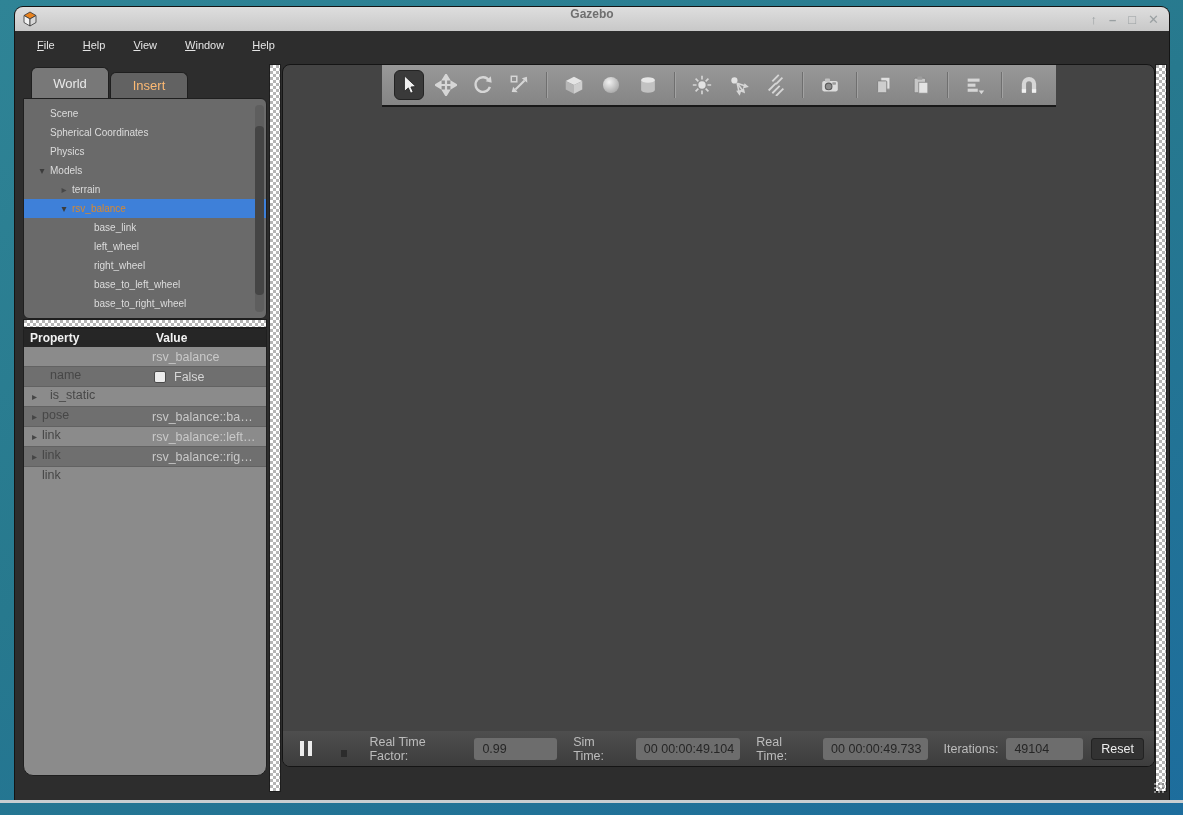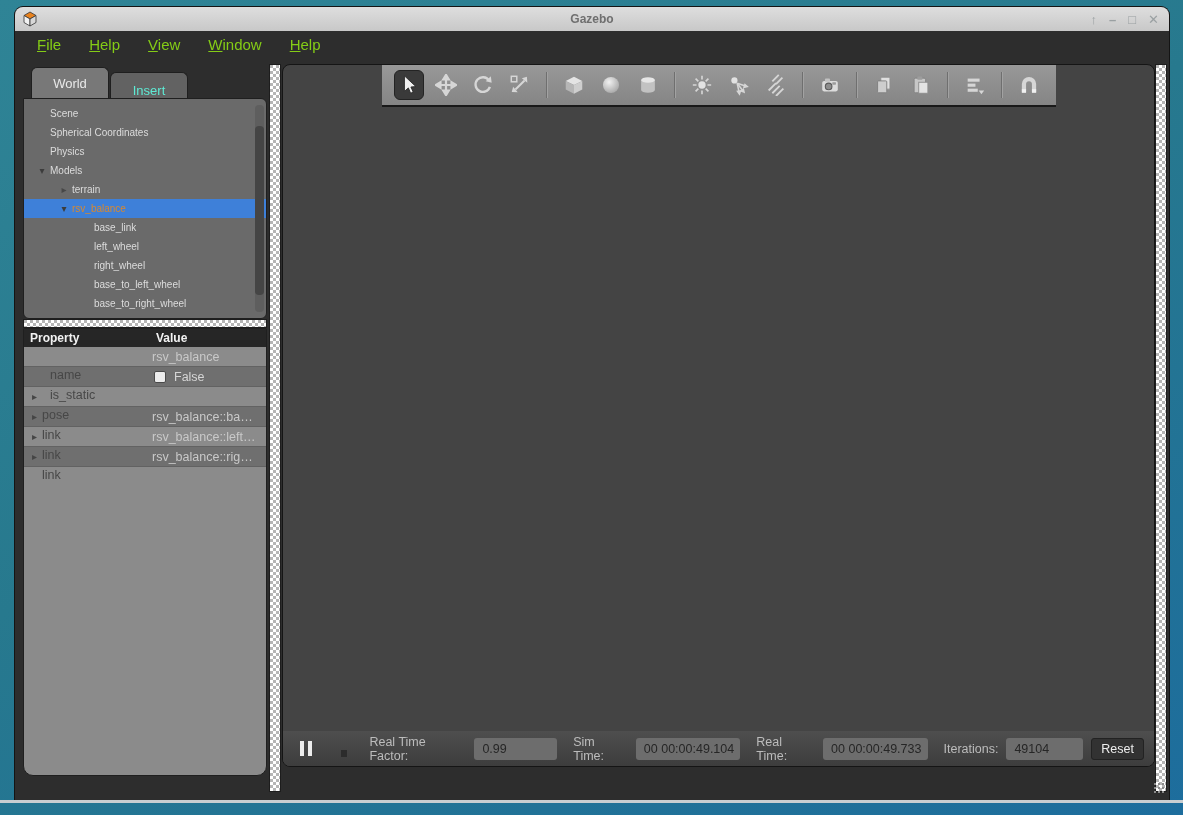--- a/index.html
+++ b/index.html
@@ -5,37 +5,37 @@
   html,body{margin:0;padding:0;width:1183px;height:815px;overflow:hidden;
     font-family:"Liberation Sans","DejaVu Sans",sans-serif;
     background:linear-gradient(155deg,#2f8496 0%,#27798e 45%,#1d6d9d 100%);}
   *{box-sizing:border-box;}
 
   
   .window{position:absolute;left:14px;top:6px;width:1156px;height:794px;
     background:#2d2d2d;border:1px solid #141414;border-bottom:none;
     border-radius:9px 9px 0 0;}
   .titlebar{height:24px;background:linear-gradient(#dedede,#c8c8c8);
-    border-radius:8px 8px 0 0;position:relative;display:flex;align-items:center;}
+    border-radius:8px 8px 0 0;position:relative;display:flex;}
   .titlebar .logo{position:absolute;left:7px;top:4px;width:16px;height:16px;}
   .title-text{width:100%;text-align:center;font-size:12px;font-weight:bold;color:#6f6f6f;}
   .win-controls{position:absolute;right:10px;top:0;height:24px;display:flex;gap:12px;align-items:center;}
   .win-btn{color:#9aa0a2;font-size:13px;line-height:1;cursor:default;font-weight:bold;}
 
   .menubar{height:27px;background:#2d2d2d;display:flex;align-items:center;padding-left:12px;}
-  .menu-item{color:#84cc16;font-size:15px;padding:4px 10px;margin-right:8px;}
+  .menu-item{color:#e5e5e5;font-size:11px;padding:4px 10px;margin-right:8px;}
   .menu-item::first-letter{text-decoration:underline;}
 
   
   .left-col{position:absolute;left:8px;top:60px;width:244px;height:709px;display:flex;flex-direction:column;}
   .tabs{height:31px;display:flex;align-items:flex-end;padding-left:8px;}
   .tab{border:1px solid #1f1f1f;border-bottom:none;border-radius:6px 6px 0 0;
     font-size:13px;display:flex;align-items:center;justify-content:center;}
   .tab.active{width:78px;height:31px;background:#787878;color:#e9e9e9;z-index:2;}
-  .tab.inactive{width:78px;height:26px;background:#626262;color:#5eead4;margin-left:1px;align-items:flex-end;}
+  .tab.inactive{width:78px;height:26px;background:#626262;color:#fdba74;margin-left:1px;}
   .tree-panel{height:221px;background:#6a6a6a;border:1px solid #1f1f1f;
     border-radius:0 6px 6px 6px;position:relative;overflow:hidden;padding-top:5px;}
   .trow{height:19px;display:flex;align-items:center;font-size:10px;color:#dcdcdc;white-space:nowrap;}
   .trow .arrow{width:16px;text-align:center;font-size:10px;color:#3c3c3c;flex:0 0 16px;}
   .arrow.exp::before{content:"▾";}
   .arrow.col::before{content:"▸";color:#474747;}
   .lvl1{padding-left:26px;}
   .lvl1.haspad{padding-left:10px;}
   .lvl2{padding-left:32px;}
   .lvl3{padding-left:70px;}

